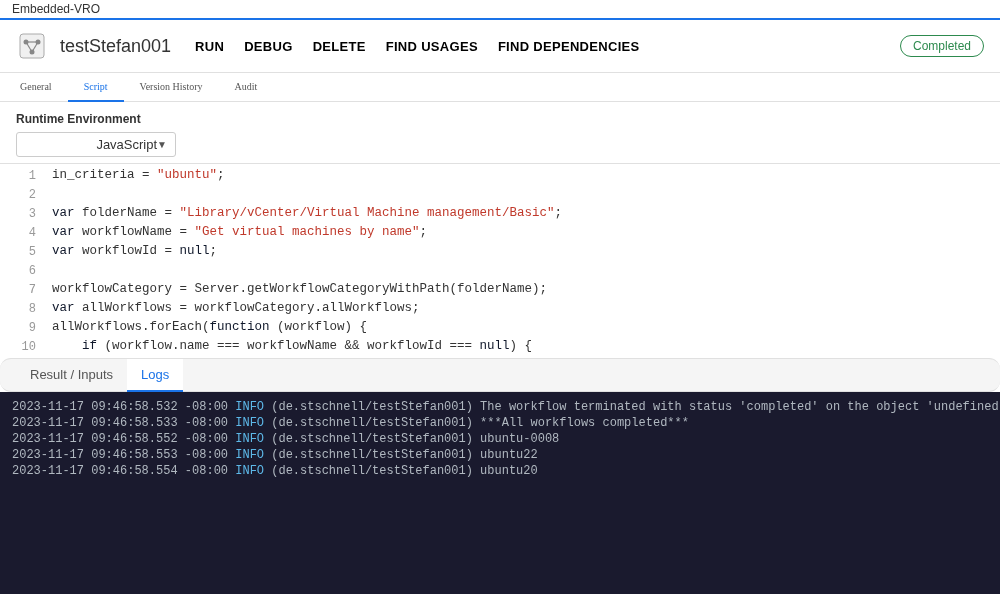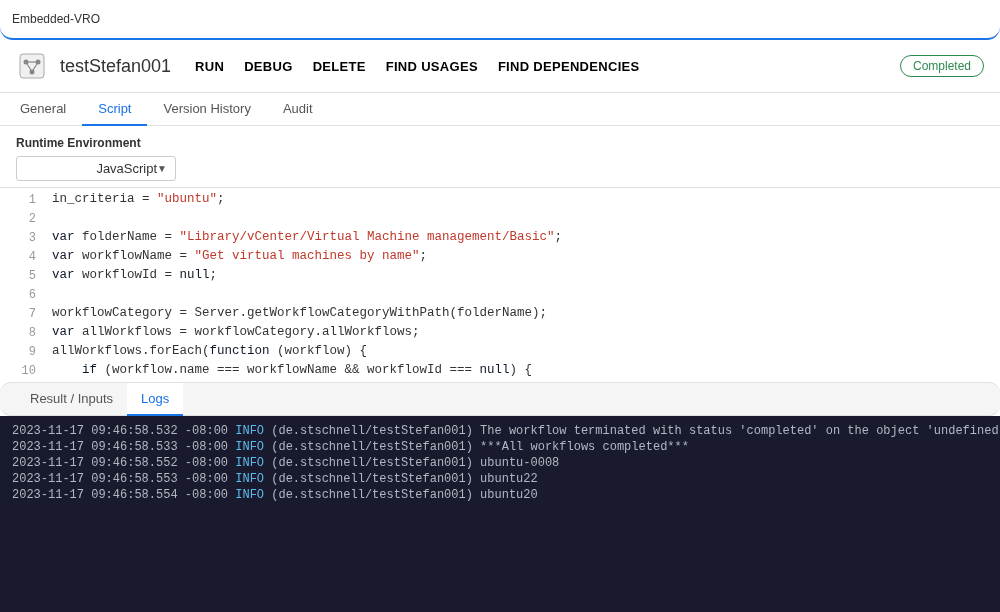--- a/index.html
+++ b/index.html
@@ -3,24 +3,23 @@
   <meta charset="utf-8">
   <style>
     * { margin: 0; padding: 0; box-sizing: border-box; }
     body { font-family: -apple-system, BlinkMacSystemFont, 'Segoe UI', Arial, sans-serif; font-size: 13px; background: #fff; width: 1000px; height: 612px; overflow: hidden; }
 
     
     .top-bar {
       background: #fff;
       border-bottom: 2px solid #1a73e8;
       padding: 0 12px;
-      height: 40px;
-      display: flex;
-      align-items: center;
-      border-radius: 13px;
+      height: 20px;
+      display: flex;
+      align-items: center;
     }
     .top-bar-title {
       font-size: 12px;
       color: #333;
       font-weight: 500;
     }
 
     
     .header {
       display: flex;
@@ -73,25 +72,26 @@
 
     
     .tabs {
       display: flex;
       padding: 0 16px;
       border-bottom: 1px solid #e0e0e0;
       background: #fff;
     }
     .tab {
       padding: 8px 16px;
-      font-size: 13px;
+      font-size: 10px;
       color: #555;
       cursor: pointer;
       border-bottom: 2px solid transparent;
       margin-bottom: -1px;
+      font-family: Liberation Serif, serif;
     }
     .tab.active {
       color: #1a73e8;
       border-bottom: 2px solid #1a73e8;
       font-weight: 500;
     }
     .tab:first-child {
       padding-left: 4px;
     }
 

